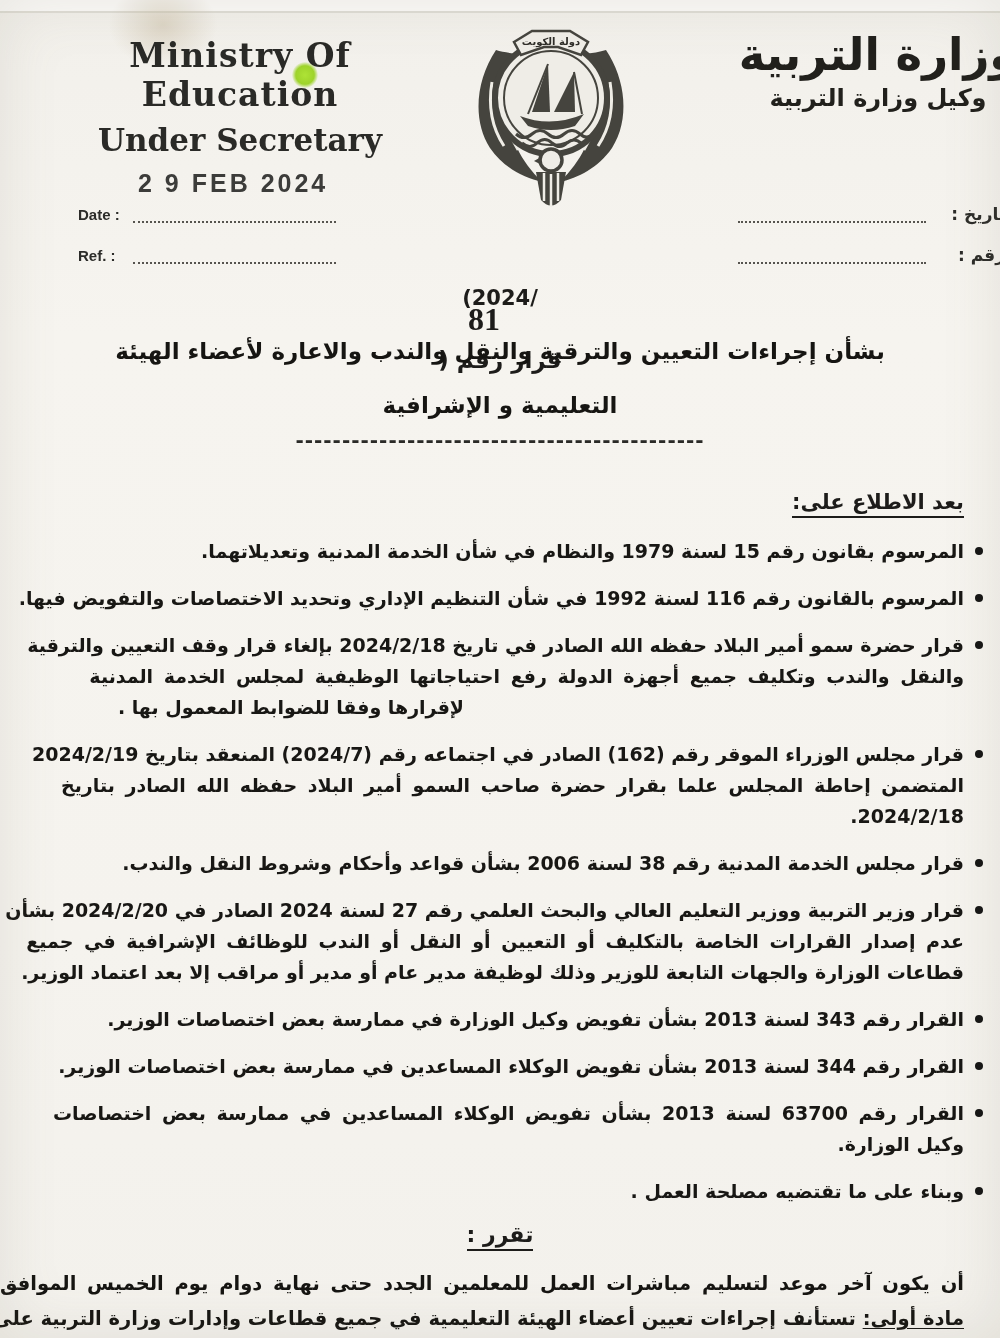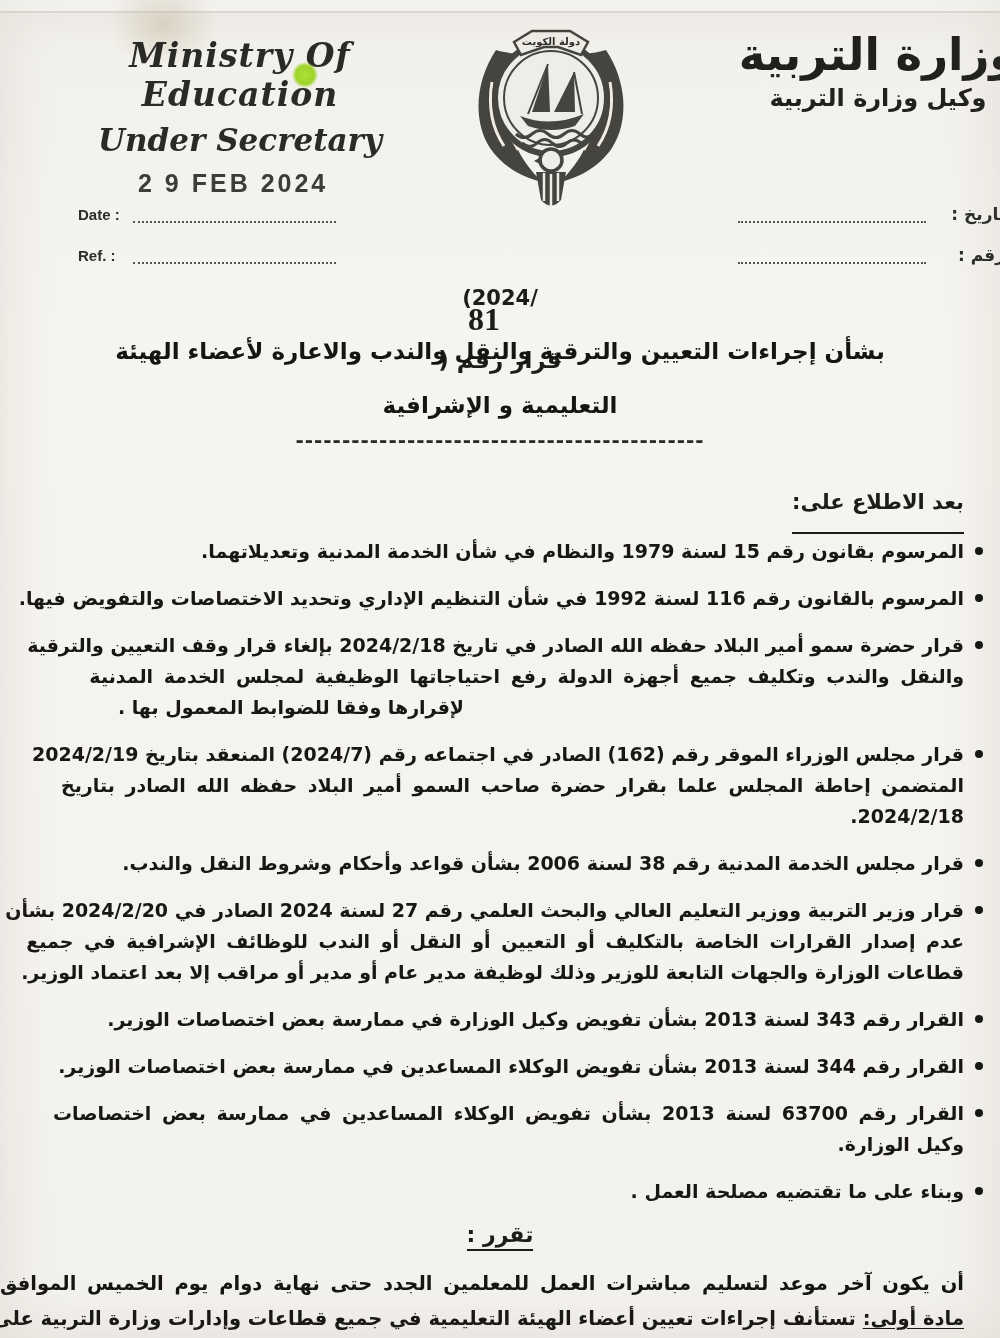--- a/index.html
+++ b/index.html
@@ -12,21 +12,21 @@
   .topline{position:absolute;top:11px;left:0;width:100%;height:2px;background:#d7d4cc;opacity:.7;}
   .smudge{position:absolute;left:108px;top:-18px;width:110px;height:86px;border-radius:50%;
     background:radial-gradient(ellipse,rgba(199,186,160,.5) 0%,rgba(199,186,160,0) 70%);}
   .green-dot{position:absolute;left:292px;top:62px;width:26px;height:26px;border-radius:50%;
     background:radial-gradient(circle,#aee336 0%,#9ed32b 50%,rgba(158,211,43,0) 72%);}
   .vignette{position:absolute;inset:0;pointer-events:none;
     box-shadow:inset 0 0 60px rgba(120,110,90,.14);}
 
   
   .en-header{position:absolute;left:58px;top:36px;width:364px;text-align:center;
-    font-family:"DejaVu Serif",serif;font-style:italic;font-weight:bold;color:#2a2a27;}
+    font-family:"DejaVu Serif",serif;font-weight:bold;color:#2a2a27;}
   .en-header .l1{font-size:33px;letter-spacing:1px;}
   .en-header .l2{font-size:31px;margin-top:8px;}
   .stamp{position:absolute;left:138px;top:153px;font-family:"Liberation Sans",sans-serif;
     font-weight:bold;font-size:25px;letter-spacing:3px;color:#2d2d2b;opacity:.92;margin-top:16px;}
   .emblem{position:absolute;left:462px;top:20px;}
   .ar-header{position:absolute;right:-48px;top:28px;width:340px;text-align:center;direction:rtl;color:#21201c;}
   .ar-header .big{font-size:45px;font-weight:bold;line-height:1.2;}
   .ar-header .sub{font-size:24px;font-weight:bold;margin-top:2px;}
 
   
@@ -47,21 +47,21 @@
   .title-ar{font-size:23px;font-weight:bold;direction:rtl;unicode-bidi:isolate;}
   .subject{position:absolute;left:0;width:100%;text-align:center;direction:rtl;
     font-size:23px;font-weight:bold;color:#161512;}
   .sub1{top:338px;}
   .sub2{top:392px;}
   .sep{position:absolute;top:428px;left:0;width:100%;text-align:center;
     font-weight:bold;font-size:20px;letter-spacing:1px;color:#2a2a27;}
 
   
   .preamble-heading{position:absolute;top:490px;right:36px;direction:rtl;font-size:21px;
-    font-weight:bold;border-bottom:2.5px solid #1d1c1a;padding-bottom:18px;}
+    font-weight:bold;border-bottom:2.5px solid #1d1c1a;padding-bottom:2px;}
   .plist{position:absolute;top:536px;left:72px;right:36px;direction:rtl;}
   .item{position:relative;margin-bottom:16px;font-size:19px;font-weight:bold;
     line-height:31px;color:#181714;text-align:right;}
   .item::before{content:"";position:absolute;right:-19px;top:11px;width:8px;height:8px;
     border-radius:50%;background:#141414;}
   .item .line{display:block;white-space:nowrap;}
   .st{word-spacing:4px;}
   .pull-center{margin-right:500px;}
   .pull-in{}
 

